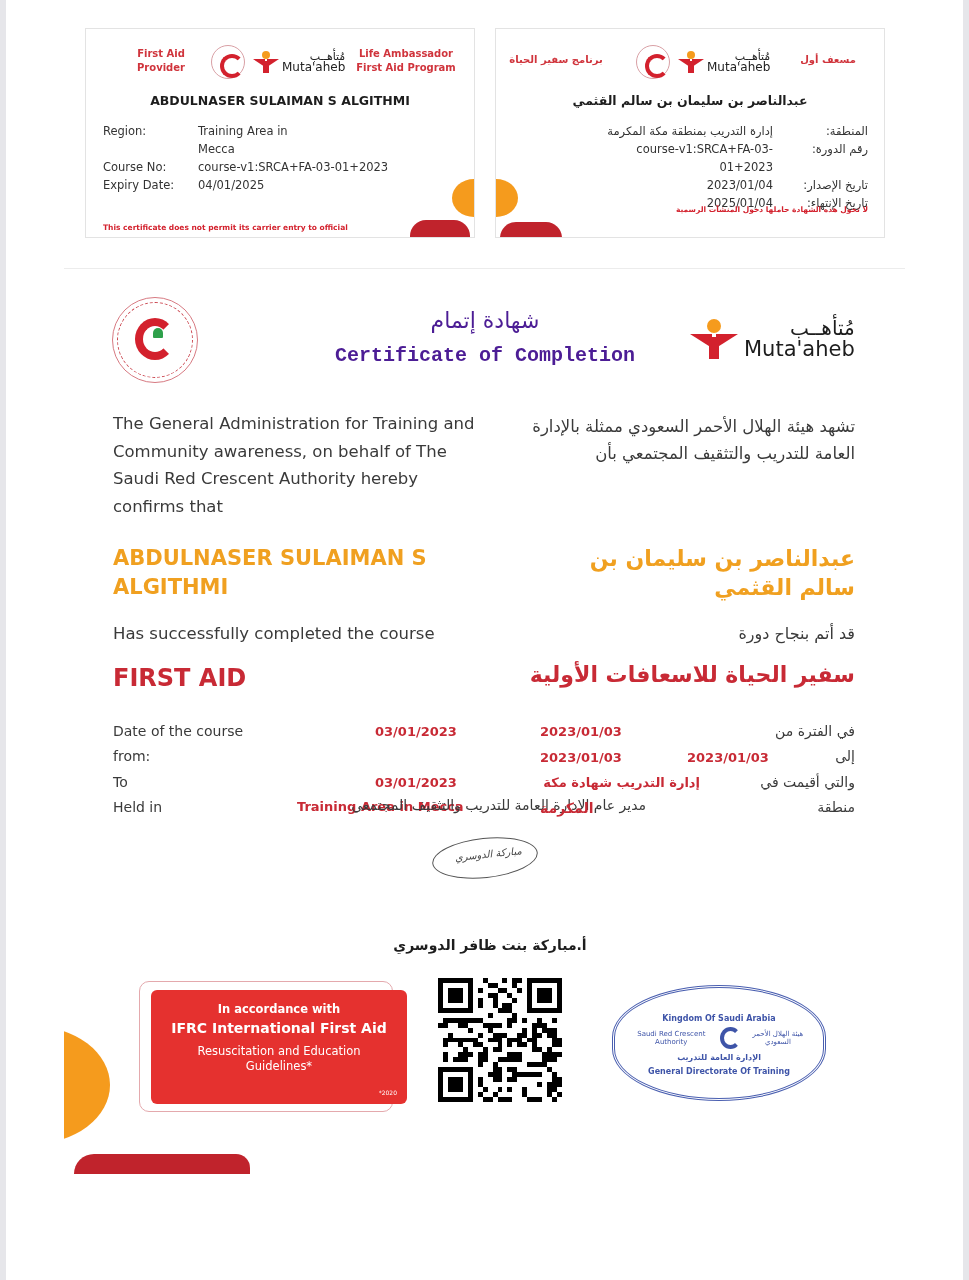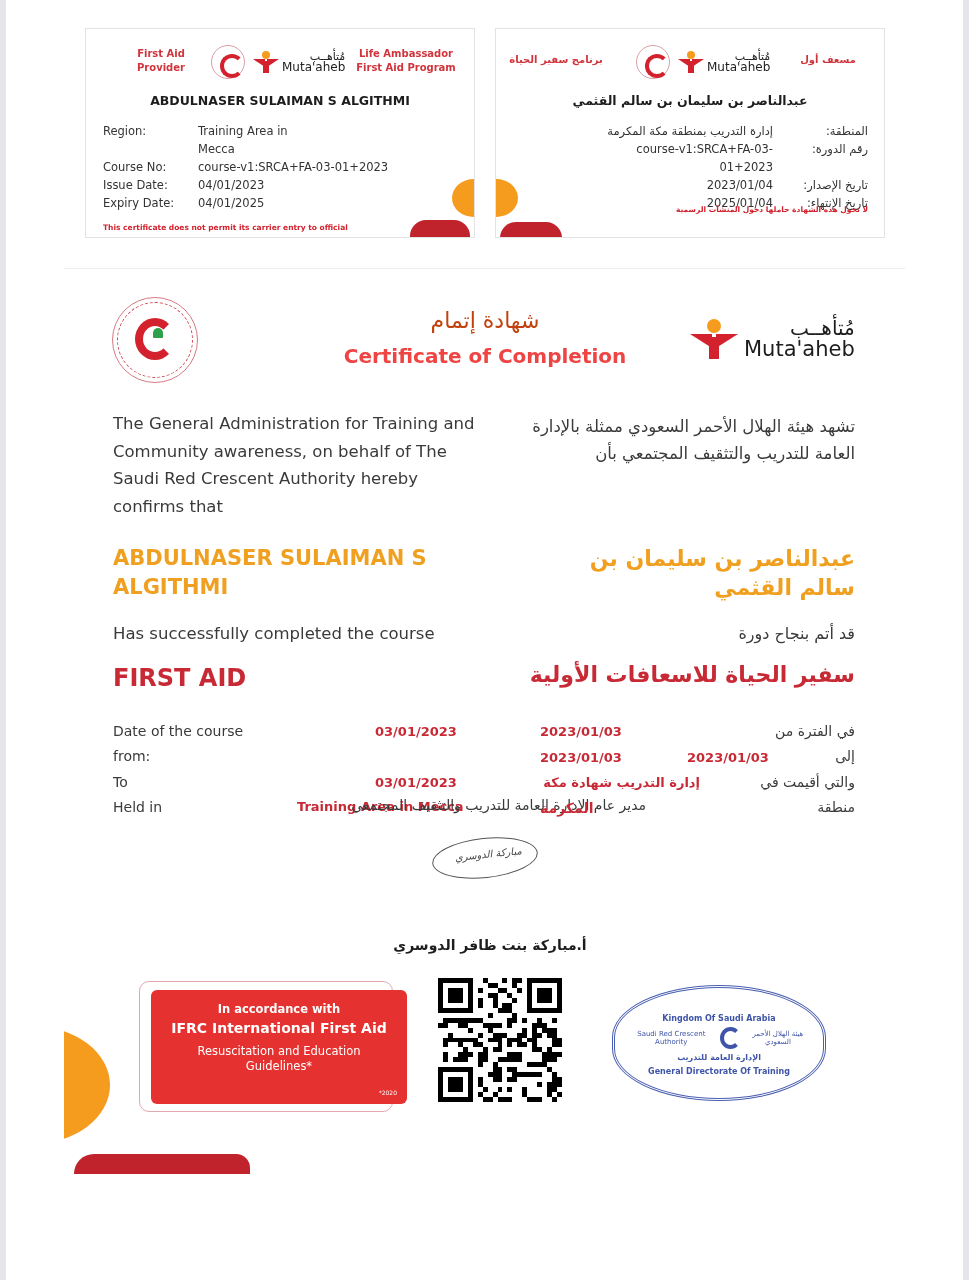--- a/index.html
+++ b/index.html
@@ -48,22 +48,22 @@
   .card-back .deco-o { position: absolute; left: -22px; top: 150px; width: 44px; height: 38px; border-radius: 50%; background: #f59b1d; }
   .card-back .deco-r { position: absolute; left: 4px; top: 193px; width: 62px; height: 22px; border-radius: 16px 16px 0 0; background: #c0232c; }
 
   .divider { position: absolute; left: 64px; right: 64px; top: 268px; height: 1px; background: #ececec; }
 
   
   .srca-logo { position: absolute; left: 112px; top: 297px; width: 86px; height: 86px; border-radius: 50%; border: 1.5px solid #d77a82; }
   .srca-logo .inner { position: absolute; left: 22px; top: 20px; width: 40px; height: 42px; border-radius: 50%; border: 8px solid #d3212d; border-right-color: transparent; }
   .srca-logo .palm { position: absolute; left: 40px; top: 30px; width: 10px; height: 10px; background: #2ea04b; border-radius: 50% 50% 10% 10%; }
   .srca-logo .ring-text { position: absolute; left: 4px; top: 4px; width: 76px; height: 76px; border-radius: 50%; border: 1px dashed #c9404a; }
-  .title-ar { position: absolute; left: 300px; width: 370px; top: 308px; text-align: center; font-size: 22px; color: #c2410c; direction: rtl; }
-  .title-en { position: absolute; left: 300px; width: 370px; top: 344px; text-align: center; font-size: 20px; font-weight: bold; color: #ef4444; }
+  .title-ar { position: absolute; left: 300px; width: 370px; top: 308px; text-align: center; font-size: 22px; color: #4c1d95; direction: rtl; }
+  .title-en { position: absolute; left: 300px; width: 370px; top: 344px; text-align: center; font-size: 20px; font-weight: bold; color: #4c1d95; font-family: Liberation Mono, monospace; }
   .mt-logo { position: absolute; left: 690px; top: 318px; display: flex; align-items: center; gap: 6px; }
   .mt-mark { width: 48px; height: 40px; position: relative; }
   .mt-mark .dot { position: absolute; left: 17px; top: 0; width: 14px; height: 14px; border-radius: 50%; background: #f59b1d; }
   .mt-mark .wl { position: absolute; left: 0; top: 15px; width: 0; height: 0; border-top: 14px solid #d3212d; border-left: 22px solid transparent; }
   .mt-mark .wr { position: absolute; right: 0; top: 15px; width: 0; height: 0; border-top: 14px solid #d3212d; border-right: 22px solid transparent; }
   .mt-mark .body { position: absolute; left: 19px; top: 18px; width: 10px; height: 22px; background: #d3212d; }
   .mt-text .ar { font-size: 20px; color: #1d1d1d; text-align: right; line-height: 20px; }
   .mt-text .en { font-size: 21px; color: #1d1d1d; line-height: 22px; }
 
   
@@ -131,24 +131,20 @@
   <div class="tag tagR">Life Ambassador First Aid Program</div>
   <div class="cname">ABDULNASER SULAIMAN S ALGITHMI</div>
   <div class="rows">
     <div class="row">
         <span class="k">Region:</span>
         <span class="v" style="width:120px">Training Area in Mecca</span>
       </div>
     <div class="row">
         <span class="k">Course No:</span>
         <span class="v">course-v1:SRCA+FA-03-01+2023</span>
-      </div>
-    <div class="row">
-        <span class="k">Issue Date:</span>
-        <span class="v">04/01/2023</span>
       </div>
     <div class="row">
         <span class="k">Expiry Date:</span>
         <span class="v">04/01/2025</span>
       </div>
   </div>
   <div class="note">This certificate does not permit its carrier entry to official</div>
   <div class="deco-o"></div>
   <div class="deco-r"></div>
 </div>

